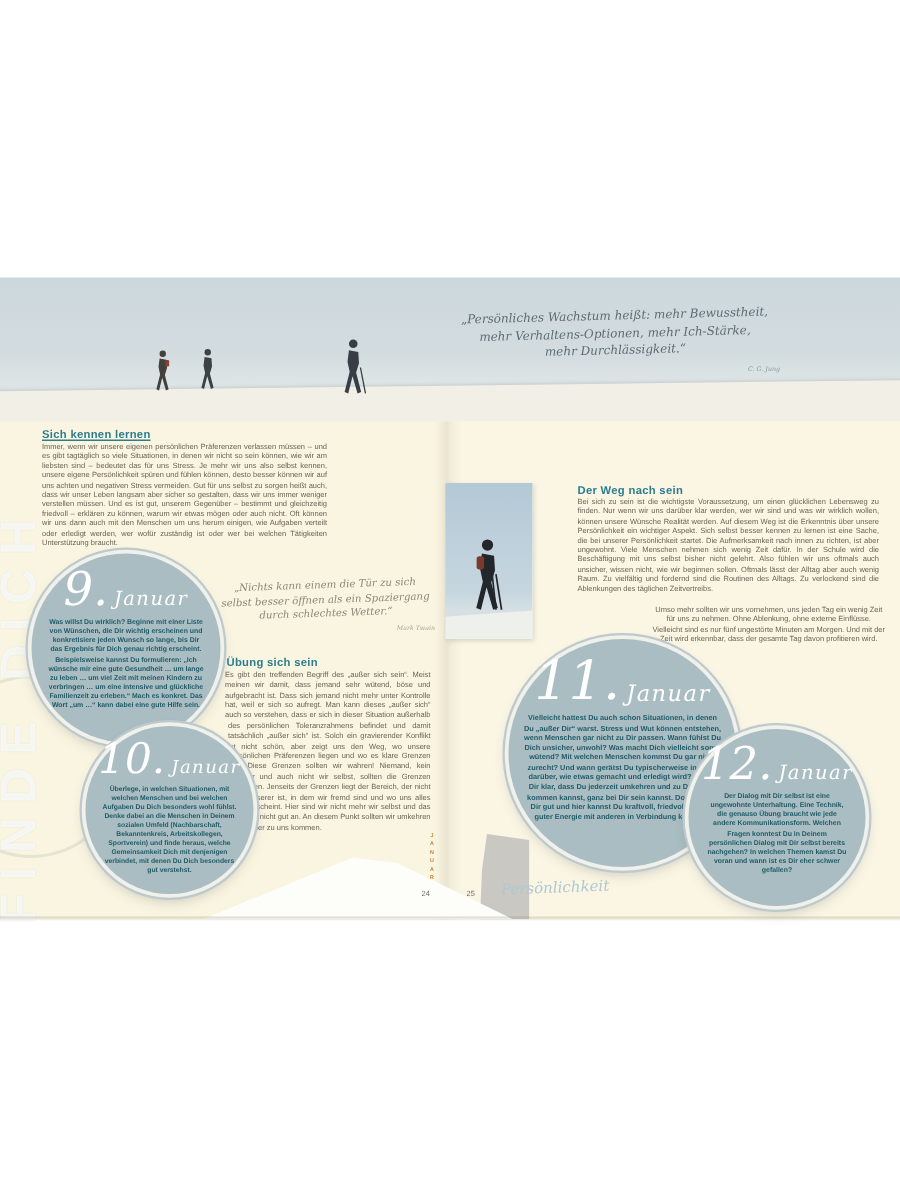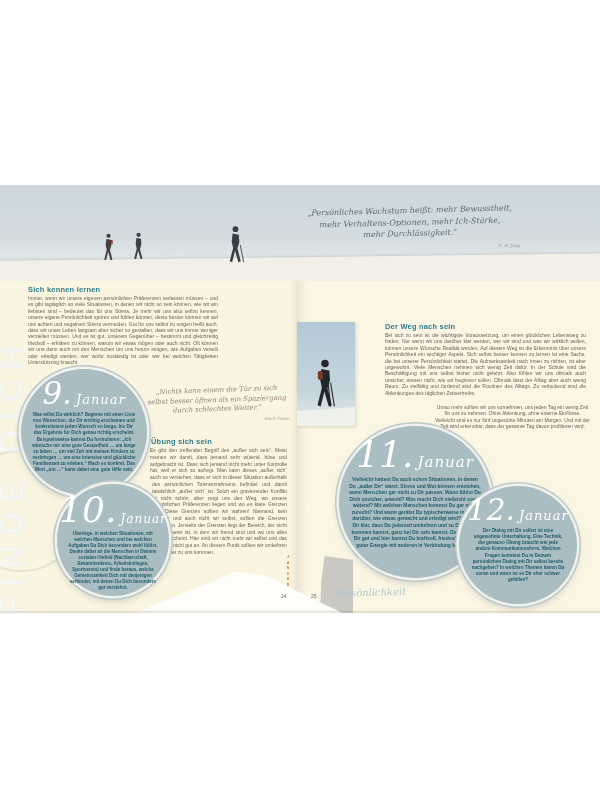--- a/index.html
+++ b/index.html
@@ -103,21 +103,21 @@
     <div class="photo-quote-attr">C. G. Jung</div>
   </div>
 
   <div class="abs page page-left"></div>
   <div class="abs page page-right"></div>
   <div class="abs gutter"></div>
   <div class="abs ghost-ring"></div>
 
   <div class="abs ghost-vertical">FINDE DICH</div>
 
-  <div class="abs heading" style="left:28px;top:285px;">Sich kennen lernen</div>
+  <div class="abs heading" style="left:28px;top:285px;text-decoration:underline;">Sich kennen lernen</div>
   <div class="abs bodytext" style="left:28px;top:295px;width:190px;">Immer, wenn wir unsere eigenen persönlichen Präferenzen verlassen müssen – und es gibt tagtäglich so viele Situationen, in denen wir nicht so sein können, wie wir am liebsten sind – bedeutet das für uns Stress. Je mehr wir uns also selbst kennen, unsere eigene Persönlichkeit spüren und fühlen können, desto besser können wir auf uns achten und negativen Stress vermeiden. Gut für uns selbst zu sorgen heißt auch, dass wir unser Leben langsam aber sicher so gestalten, dass wir uns immer weniger verstellen müssen. Und es ist gut, unserem Gegenüber – bestimmt und gleichzeitig friedvoll – erklären zu können, warum wir etwas mögen oder auch nicht. Oft können wir uns dann auch mit den Menschen um uns herum einigen, wie Aufgaben verteilt oder erledigt werden, wer wofür zuständig ist oder wer bei welchen Tätigkeiten Unterstützung braucht.</div>
 
   <div class="abs daycircle" style="left:21px;top:369px;width:126px;height:126px;">
     <div class="cnum" style="margin-top:9px;">
       <span class="num" style="font-size:31px;">9.</span>
       <span class="month" style="font-size:13px;">Januar</span>
     </div>
     <div class="ctext" style="font-size:4.6px;width:104px;margin-top:3px;">Was willst Du wirklich? Beginne mit einer Liste von Wünschen, die Dir wichtig erscheinen und konkretisiere jeden Wunsch so lange, bis Dir das Ergebnis für Dich genau richtig erscheint. Beispielsweise kannst Du formulieren: „Ich wünsche mir eine gute Gesundheit … um lange zu leben … um viel Zeit mit meinen Kindern zu verbringen … um eine intensive und glückliche Familienzeit zu erleben.“ Mach es konkret. Das Wort „um …“ kann dabei eine gute Hilfe sein.</div>
   </div>
 
@@ -127,21 +127,21 @@
   <div class="abs quote-script" style="left:230px;top:416px;width:60px;text-align:right;font-size:4.2px;color:#a59e90;">Mark Twain</div>
 
   <div class="abs heading" style="left:151px;top:437px;">Übung sich sein</div>
   <div class="abs" style="left:150px;top:447px;width:137px;">
     <div class="wrapspacer"></div>
     <div class="bodytext" style="font-size:5px;line-height:1.36;">Es gibt den treffenden Begriff des „außer sich sein“. Meist meinen wir damit, dass jemand sehr wütend, böse und aufgebracht ist. Dass sich jemand nicht mehr unter Kontrolle hat, weil er sich so aufregt. Man kann dieses „außer sich“ auch so verstehen, dass er sich in dieser Situation außerhalb des persönlichen Toleranzrahmens befindet und damit tatsächlich „außer sich“ ist. Solch ein gravierender Konflikt ist nicht schön, aber zeigt uns den Weg, wo unsere persönlichen Präferenzen liegen und wo es klare Grenzen gibt. Diese Grenzen sollten wir wahren! Niemand, kein Anderer und auch nicht wir selbst, sollten die Grenzen übertreten. Jenseits der Grenzen liegt der Bereich, der nicht mehr unserer ist, in dem wir fremd sind und wo uns alles fremd erscheint. Hier sind wir nicht mehr wir selbst und das fühlt sich nicht gut an. An diesem Punkt sollten wir umkehren und wieder zu uns kommen.</div>
   </div>
 
   <div class="abs daycircle" style="left:57px;top:484px;width:112px;height:112px;">
     <div class="cnum" style="margin-top:8px;">
-      <span class="num" style="font-size:36px;">10.</span>
+      <span class="num" style="font-size:28px;">10.</span>
       <span class="month" style="font-size:12px;">Januar</span>
     </div>
     <div class="ctext" style="font-size:4.5px;width:92px;margin-top:3px;">Überlege, in welchen Situationen, mit welchen Menschen und bei welchen Aufgaben Du Dich besonders wohl fühlst. Denke dabei an die Menschen in Deinem sozialen Umfeld (Nachbarschaft, Bekanntenkreis, Arbeitskollegen, Sportverein) und finde heraus, welche Gemeinsamkeit Dich mit denjenigen verbindet, mit denen Du Dich besonders gut verstehst.</div>
   </div>
 
 
   <div class="abs hiker-photo">
     <div class="hiker-snow"></div>
     <svg style="position:absolute;left:13px;top:36px;width:30px;height:52px;" viewBox="0 0 24 40">
       <circle cx="12" cy="3.5" r="3" fill="#23272c"></circle>

